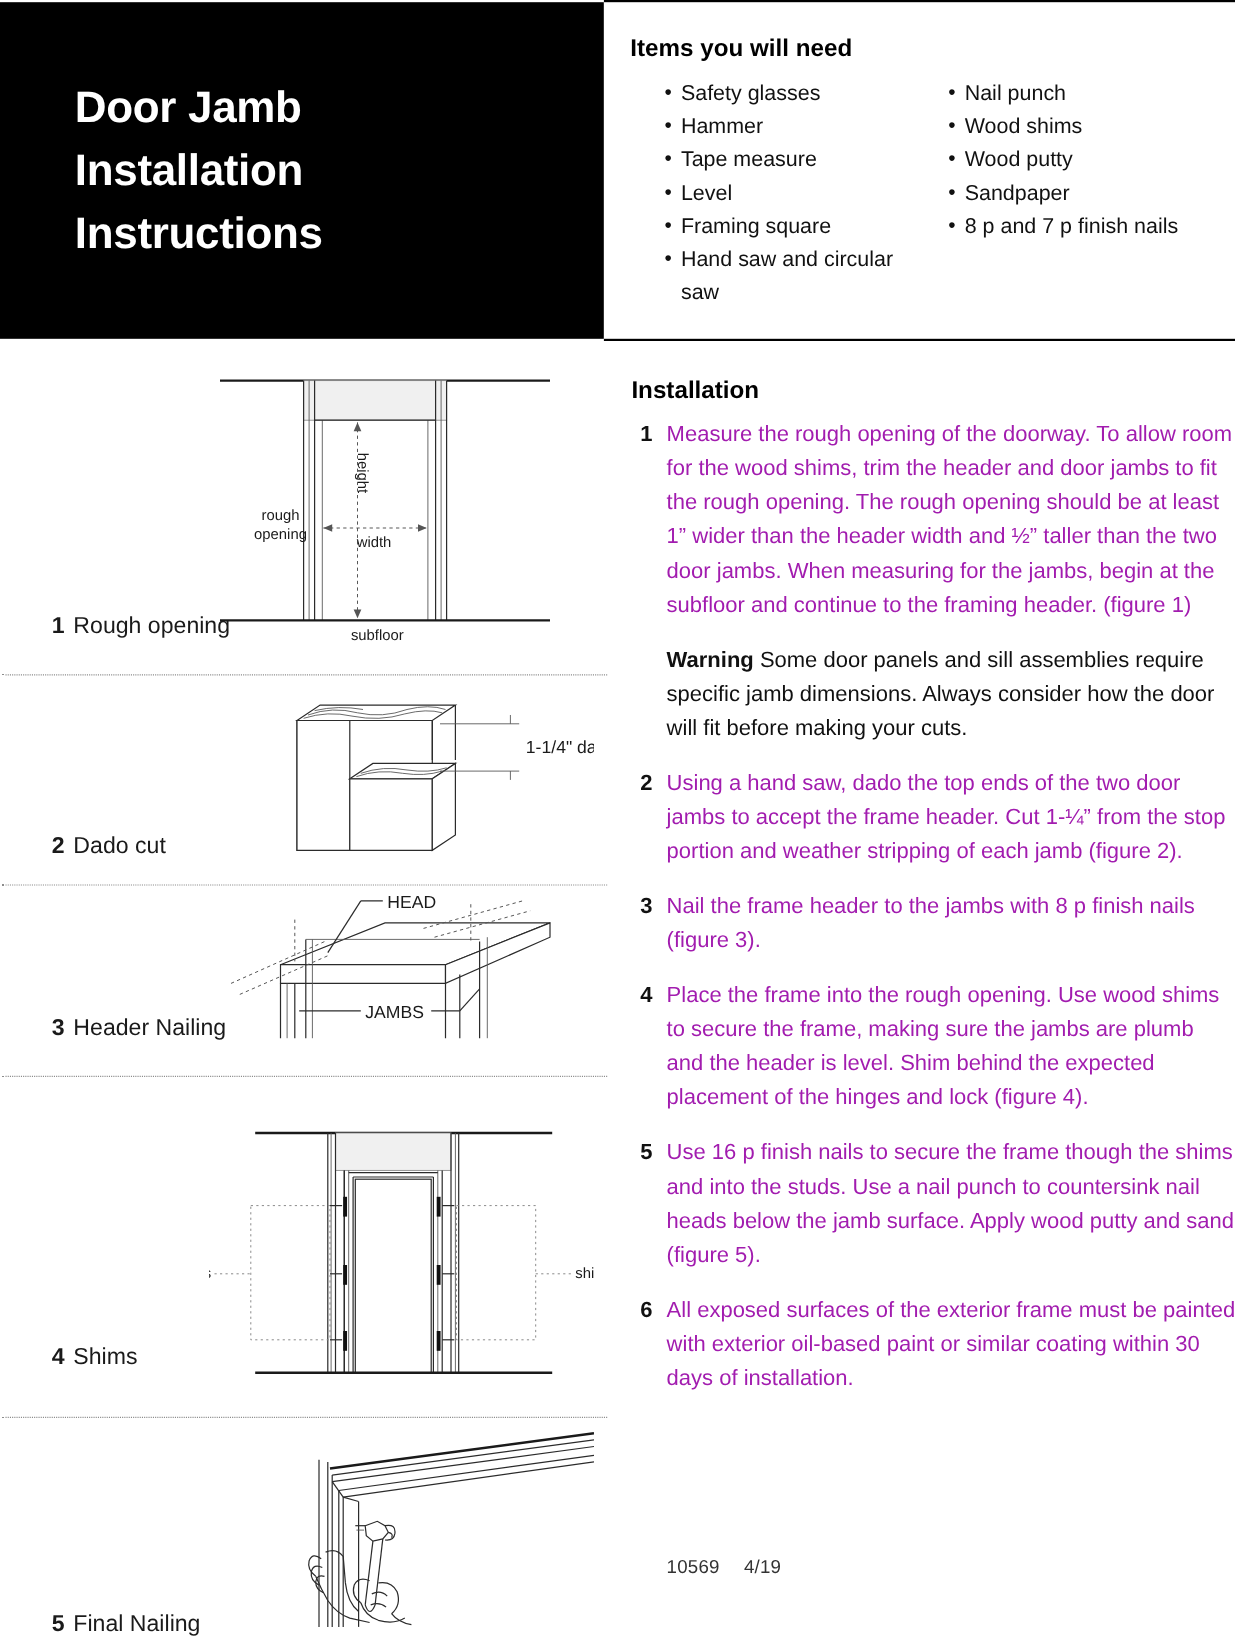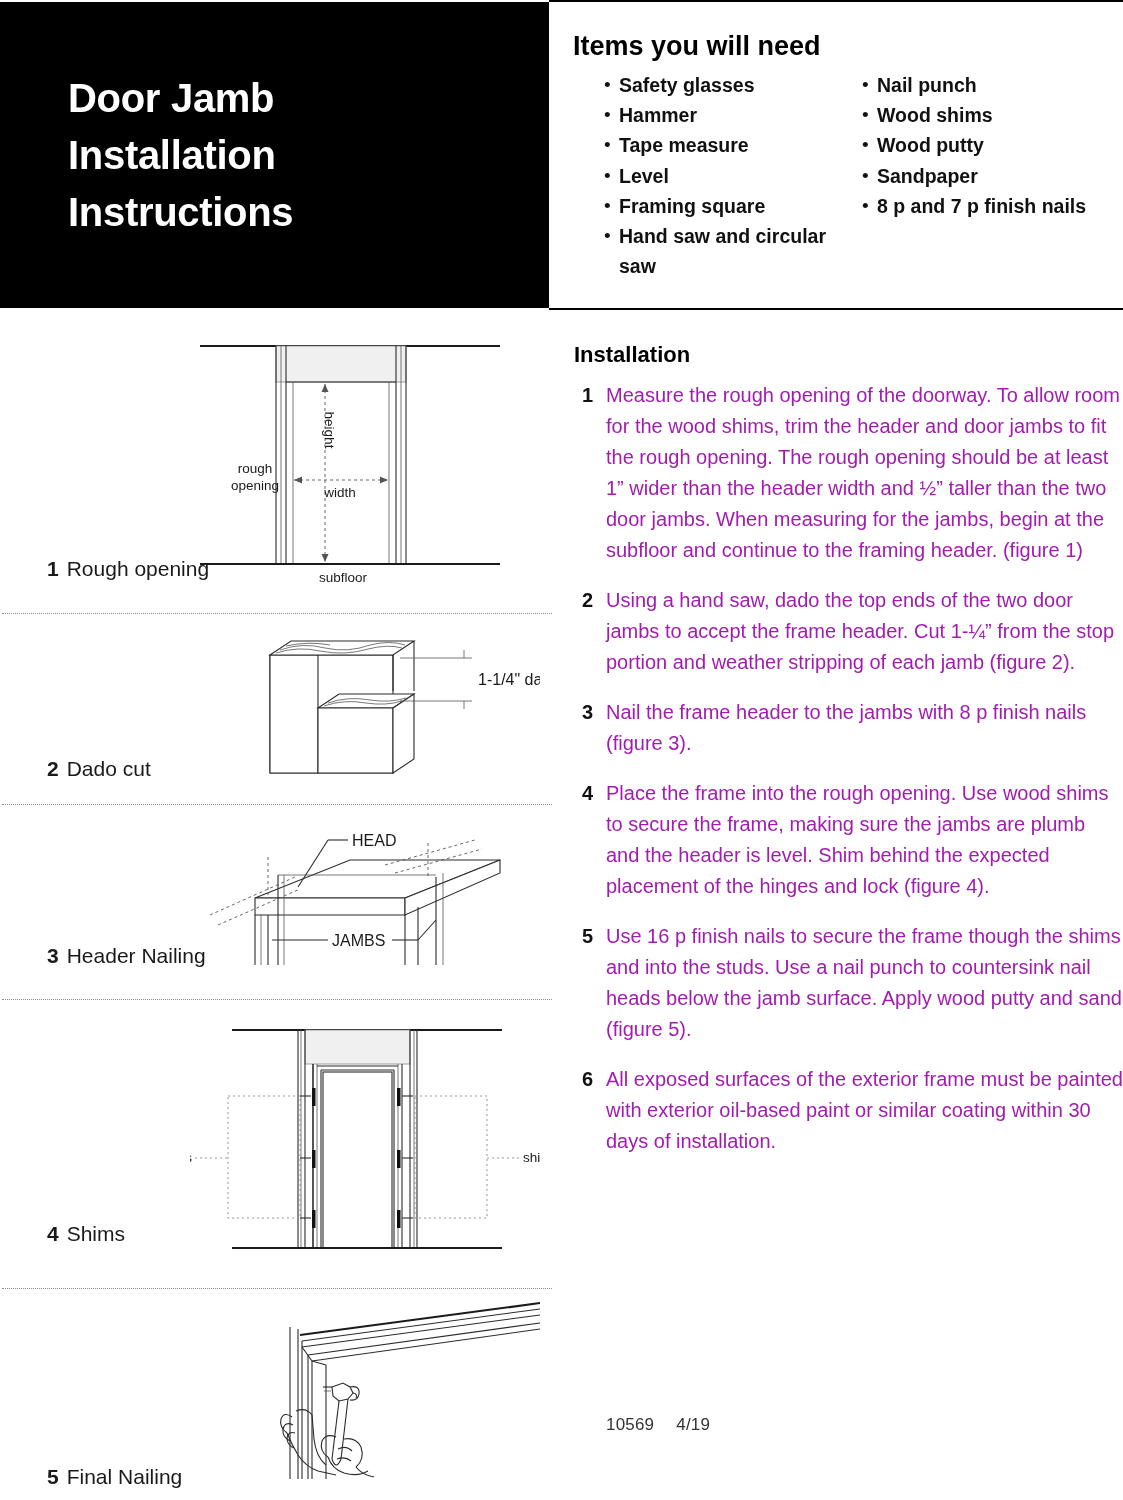--- a/index.html
+++ b/index.html
@@ -43,21 +43,21 @@
     position: absolute;
     left: 549px; top: 0px;
     width: 574px; height: 310px;
     border-top: 2px solid #000;
     border-bottom: 2px solid #000;
     background: #fff;
   }
   .items-heading {
     position: absolute;
     left: 24px; top: 29px;
-    font-size: 27px;
+    font-size: 22px;
     font-weight: bold;
     color: #000;
   }
   .items-cols {
     position: absolute;
     left: 55px; top: 68px;
     width: 510px;
     display: flex;
     gap: 22px;
   }
@@ -67,21 +67,21 @@
     font-size: 19.5px;
     line-height: 1.55;
     color: #111;
   }
   .item-bullet {
     width: 15px;
     flex: 0 0 15px;
     font-size: 19px;
     line-height: 1.55;
   }
-  .item-label { flex: 1; font-weight: bold; }
+  .item-label { flex: 1; }
 
   
   .body-wrap {
     position: absolute;
     left: 0; top: 310px;
     width: 1123px; height: 1190px;
   }
   .left-col {
     position: absolute;
     left: 0; top: 0;
@@ -340,21 +340,21 @@
           <line class="ln-thin" x1="214" y1="73" x2="214" y2="81"></line>
           <text class="fig-label-lg" x="228" y="57">1-1/4" dado</text>
         </svg>
       </div>
       <div class="fig-caption" style="left:2px; top:143px;">
         <span class="cap-num">2</span><span>Dado cut</span>
       </div>
       <div class="fig-divider" style="top:190px;"></div>
     </div>
 
-    <div class="fig-section" style="top:495px; height:194px;">
+    <div class="fig-section" style="top:474px; height:194px;">
       <div class="fig-art" style="left:200px; top:10px;">
         <svg width="340" height="150" viewBox="0 0 340 150">
 
           <path class="fill-white" d="M 55 83 L 150 45 L 300 45 L 205 83 Z"></path>
 
           <path class="fill-white" d="M 55 83 L 55 100 L 205 100 L 205 83 Z"></path>
 
           <path class="fill-white" d="M 205 83 L 300 45 L 300 58 L 205 100 Z"></path>
 
           <line class="ln" x1="55" y1="100" x2="55" y2="150"></line>
@@ -510,20 +510,24 @@
   <div class="right-col">
     <div class="install-heading">Installation</div>
 
     <div class="steps">
 
       <div class="step">
         <div class="step-num">1</div>
         <div class="step-text">Measure the rough opening of the doorway. To allow room for the wood shims, trim the header and door jambs to fit the rough opening. The rough opening should be at least 1” wider than the header width and ½” taller than the two door jambs. When measuring for the jambs, begin at the subfloor and continue to the framing header. (figure 1)</div>
       </div>
 
+      <div class="warn-block">
+        <div class="warn-spacer"></div>
+        <div class="warn-text"><span class="warn-label">Warning</span><span> Some door panels and sill assemblies require specific jamb dimensions. Always consider how the door will fit before making your cuts.</span></div>
+      </div>
 
       <div class="step">
         <div class="step-num">2</div>
         <div class="step-text">Using a hand saw, dado the top ends of the two door jambs to accept the frame header. Cut 1-¼” from the stop portion and weather stripping of each jamb (figure 2).</div>
       </div>
 
       <div class="step">
         <div class="step-num">3</div>
         <div class="step-text">Nail the frame header to the jambs with 8 p finish nails (figure 3).</div>
       </div>

